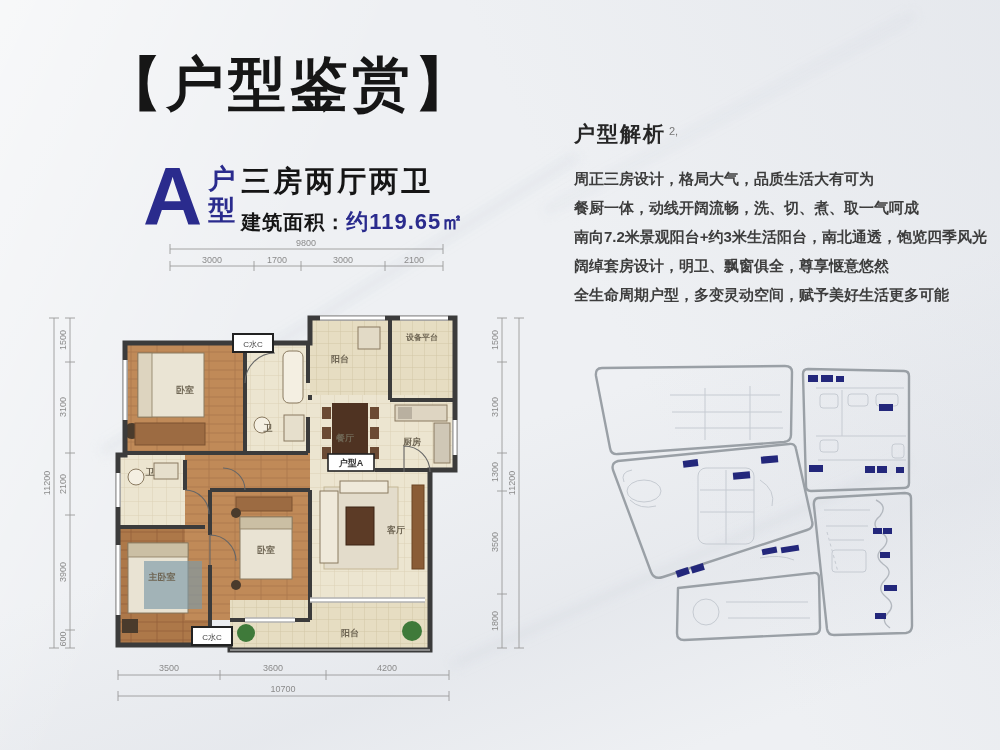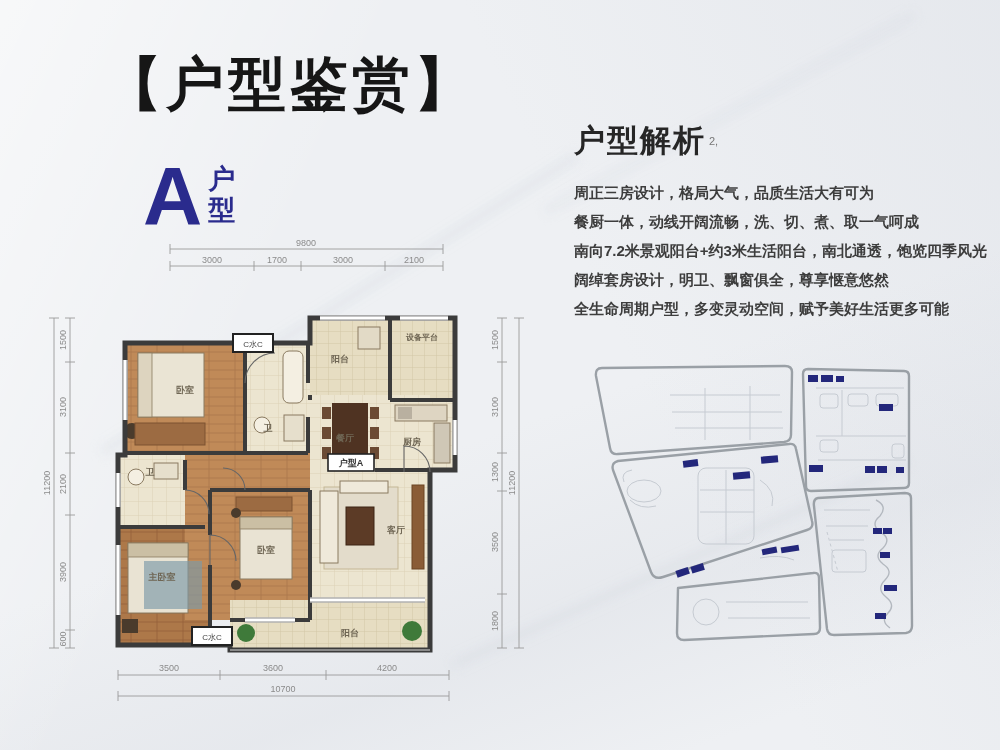--- a/index.html
+++ b/index.html
@@ -34,21 +34,21 @@
   .unit-letter { font-size:82px; line-height:72px; font-weight:900; color:#2a2b8d; letter-spacing:0; }
   .unit-type { display:flex; flex-direction:column; margin:4px 6px 0 6px; }
   .unit-type span { font-size:27px; line-height:31px; font-weight:900; color:#2a2b8d; }
   .unit-desc { margin-top:2px; }
   .unit-layout { font-size:29px; font-weight:900; color:#151515; letter-spacing:3px; }
   .unit-area { margin-top:5px; font-size:20px; font-weight:900; color:#151515; letter-spacing:1px; }
   .unit-area .area-value { color:#2a2b8d; font-size:22px; }
 
   
   .analysis { position:absolute; left:574px; top:120px; width:430px; }
-  .analysis-heading { font-size:31px; font-weight:900; color:#262626; letter-spacing:2px; display:inline-block; }
+  .analysis-heading { font-size:21px; font-weight:900; color:#262626; letter-spacing:2px; display:inline-block; }
   .analysis-mark { font-size:11px; color:#777; vertical-align:super; margin-left:3px; }
   .analysis-lines { margin-top:16px; }
   .analysis-lines p { font-size:15px; line-height:29px; color:#3d3d3d; font-weight:600; white-space:nowrap; }
 
   
   .floorplan { position:absolute; left:40px; top:235px; width:500px; height:500px; }
   .siteplan  { position:absolute; left:580px; top:340px; width:420px; height:360px; }
   svg text { font-family:"Liberation Sans","DejaVu Sans",sans-serif; }
   .dim-t { font-size:9px; fill:#8b8b8b; text-anchor:middle; }
 </style>
@@ -62,20 +62,24 @@
 
 <h1 class="main-title">【户型鉴赏】</h1>
 
 <div class="unit-block">
   <div class="unit-letter">A</div>
   <div class="unit-type">
     <span>户</span>
     <span>型</span>
   </div>
   <div class="unit-desc">
+    <div class="unit-layout">三房两厅两卫</div>
+    <div class="unit-area">
+      <span>建筑面积：</span><span class="area-value">约119.65㎡</span>
+    </div>
   </div>
 </div>
 
 <div class="analysis">
   <span class="analysis-heading">户型解析</span><span class="analysis-mark">2,</span>
   <div class="analysis-lines">
     <p>周正三房设计，格局大气，品质生活大有可为</p>
     <p>餐厨一体，动线开阔流畅，洗、切、煮、取一气呵成</p>
     <p>南向7.2米景观阳台+约3米生活阳台，南北通透，饱览四季风光</p>
     <p>阔绰套房设计，明卫、飘窗俱全，尊享惬意悠然</p>

